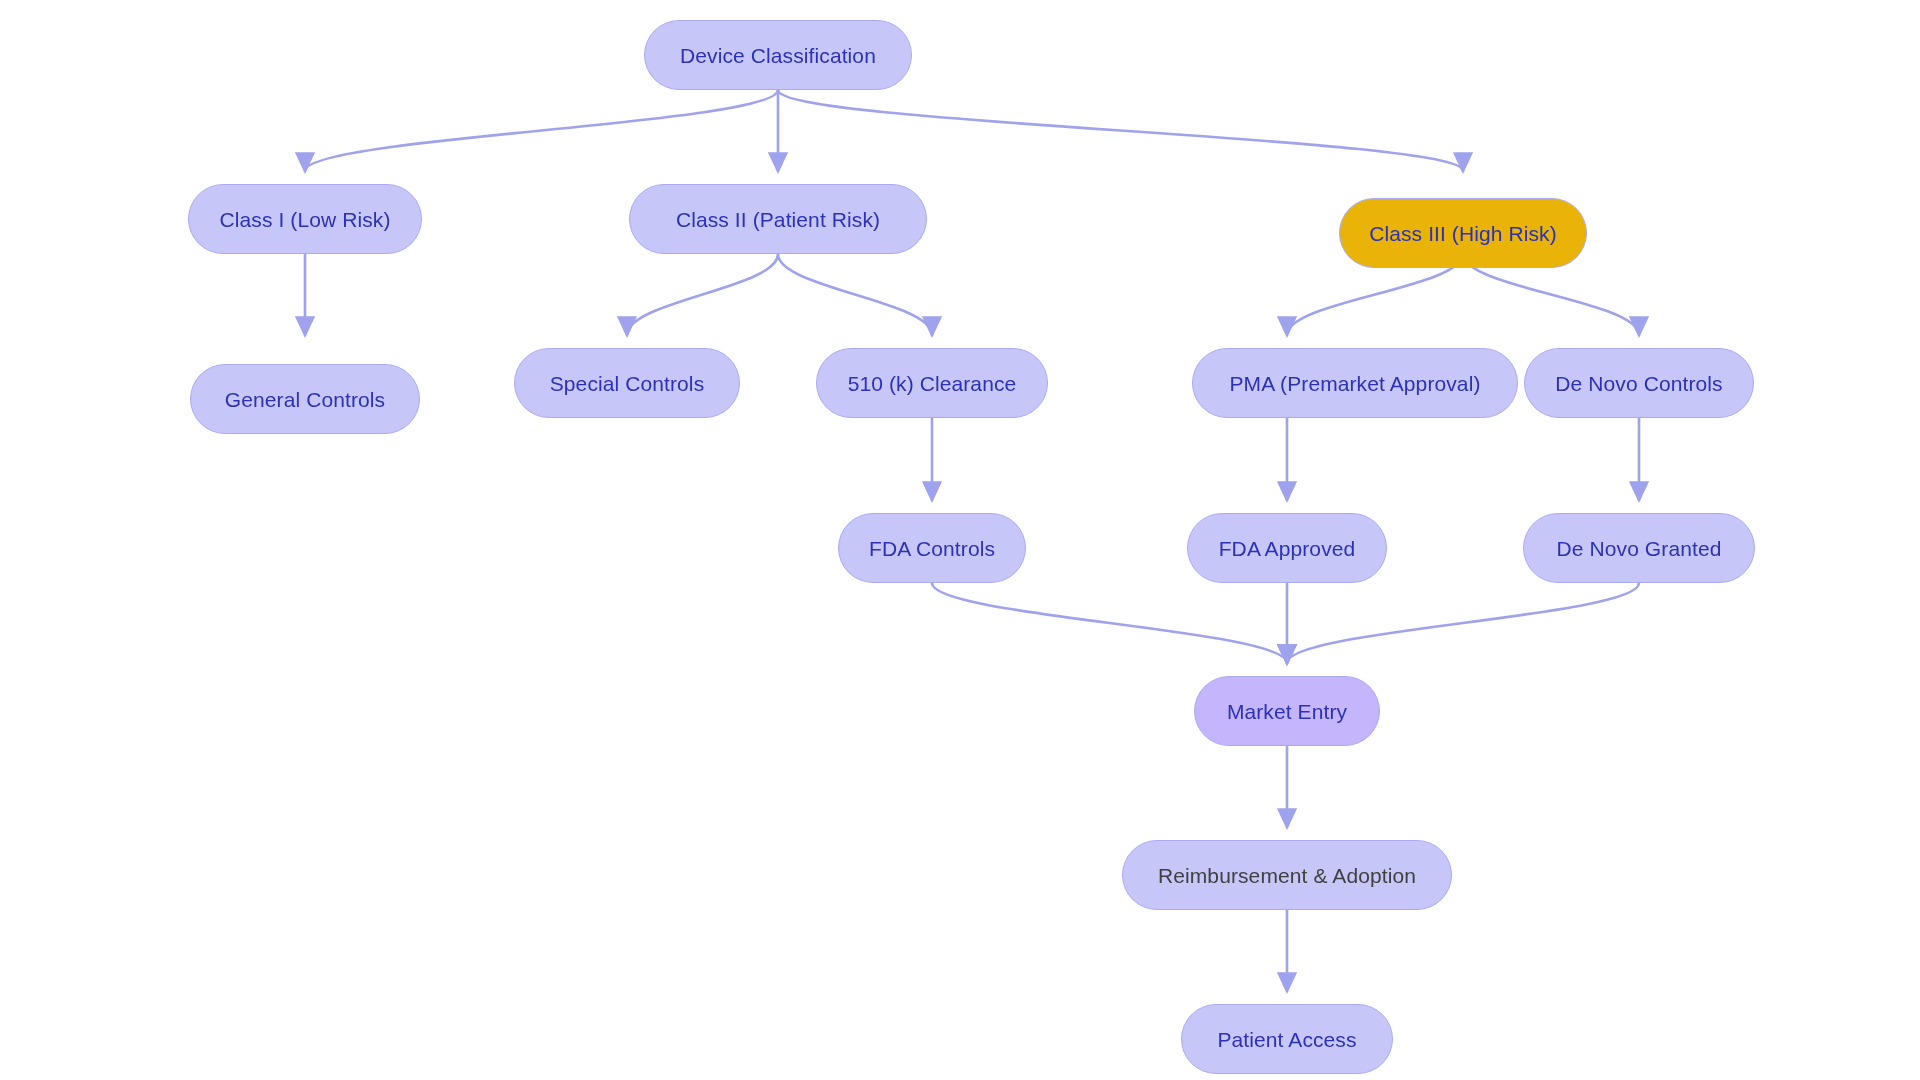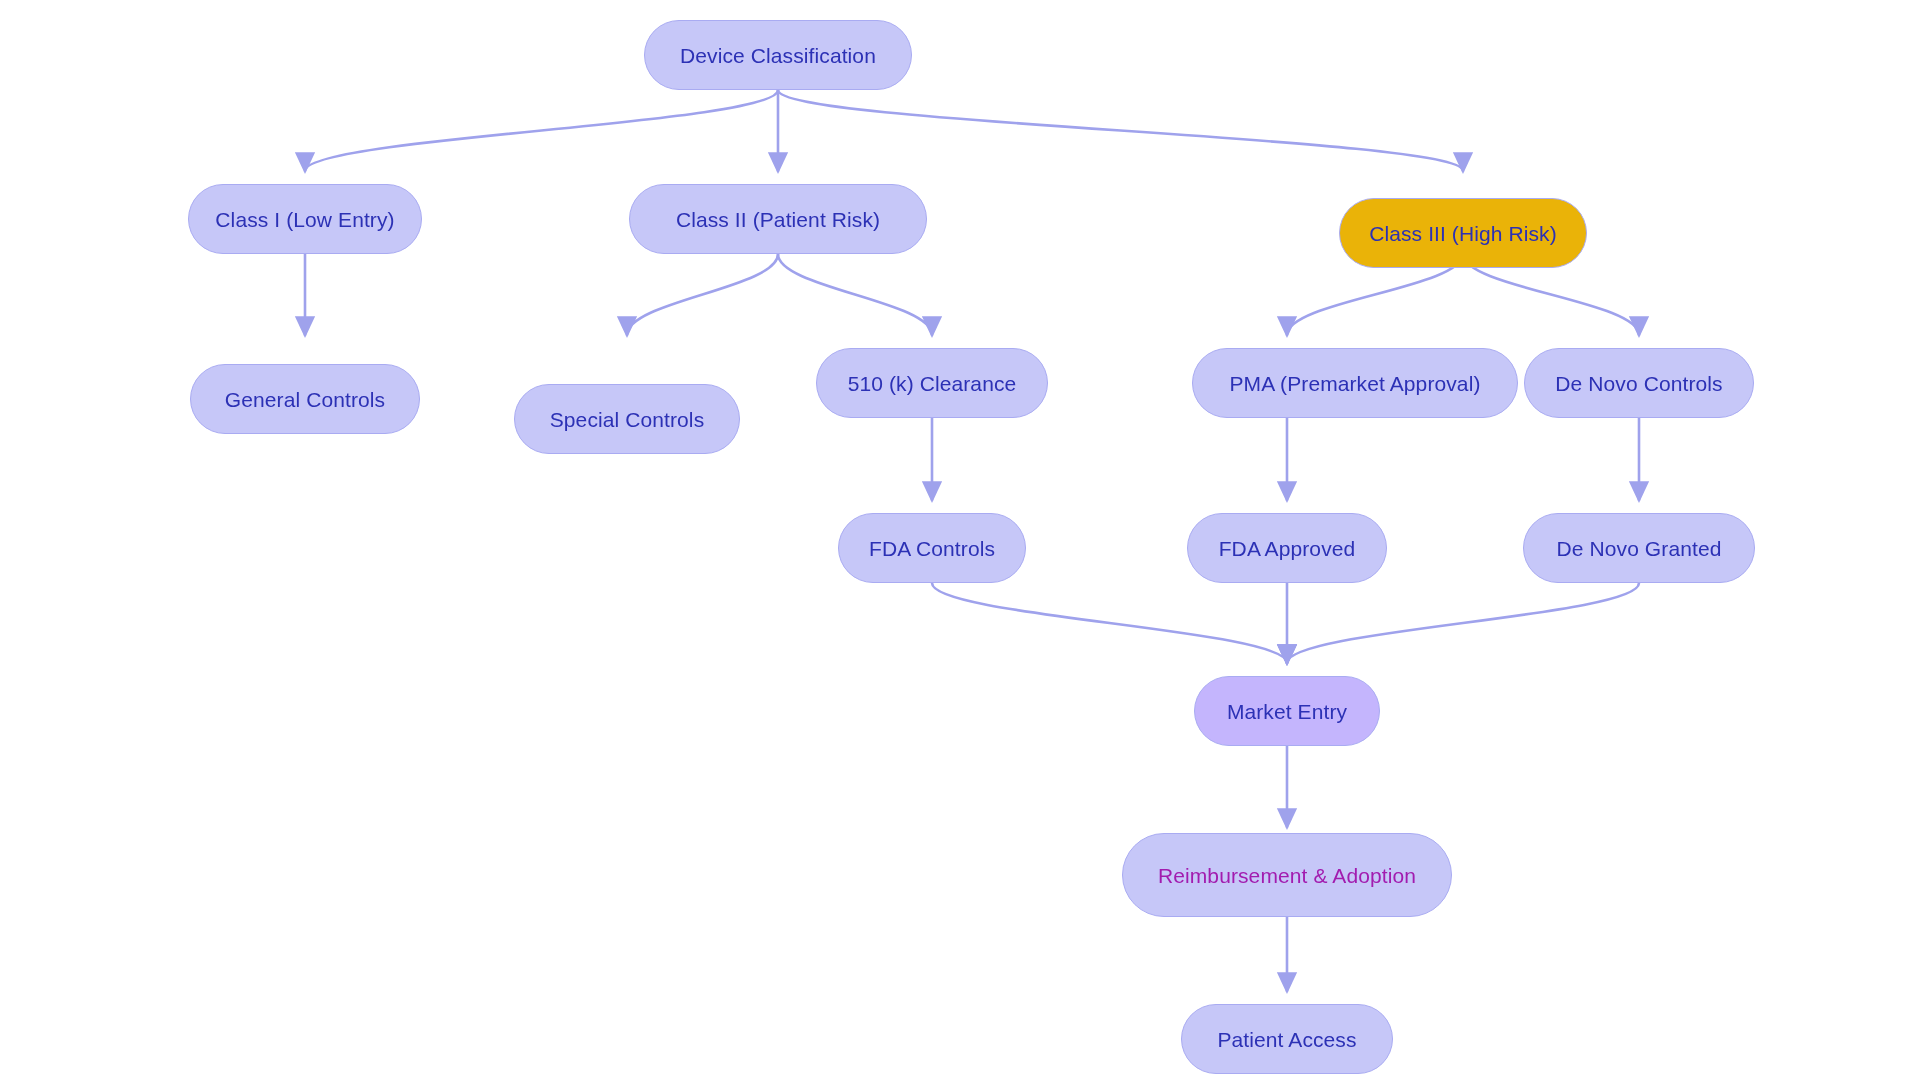--- a/index.html
+++ b/index.html
@@ -77,32 +77,32 @@
         <path d="M 1287 746 L 1287 827" marker-end="url(#arrow)" stroke="#9fa2ec"></path>
         <path d="M 1287 910 L 1287 991" marker-end="url(#arrow)" stroke="#9fa2ec"></path>
       </g>
   </svg>
 
   <div id="node-layer">
       <div class="node" style="left: 778px; top: 55px; width: 268px; height: 70px; background: rgb(198, 199, 248); border-color: rgb(169, 171, 242); color: rgb(44, 49, 181);">
         <span class="node-label">Device Classification</span>
       </div>
       <div class="node" style="left: 305px; top: 219px; width: 234px; height: 70px; background: rgb(198, 199, 248); border-color: rgb(169, 171, 242); color: rgb(44, 49, 181);">
-        <span class="node-label">Class I (Low Entry)</span>
+        <span class="node-label">Class I (Low Risk)</span>
       </div>
       <div class="node" style="left: 778px; top: 219px; width: 298px; height: 70px; background: rgb(198, 199, 248); border-color: rgb(169, 171, 242); color: rgb(44, 49, 181);">
         <span class="node-label">Class II (Patient Risk)</span>
       </div>
       <div class="node" style="left: 1463px; top: 233px; width: 248px; height: 70px; background: #eab308; border-color: rgb(169, 171, 242); color: rgb(44, 49, 181);">
         <span class="node-label">Class III (High Risk)</span>
       </div>
       <div class="node" style="left: 305px; top: 383px; width: 230px; height: 70px; background: rgb(198, 199, 248); border-color: rgb(169, 171, 242); color: rgb(44, 49, 181); margin-top: 16px;">
         <span class="node-label">General Controls</span>
       </div>
-      <div class="node" style="left: 627px; top: 383px; width: 226px; height: 70px; background: rgb(198, 199, 248); border-color: rgb(169, 171, 242); color: rgb(44, 49, 181); margin-top: 36px;">
+      <div class="node" style="left: 627px; top: 383px; width: 226px; height: 70px; background: rgb(198, 199, 248); border-color: rgb(169, 171, 242); color: rgb(44, 49, 181);">
         <span class="node-label">Special Controls</span>
       </div>
       <div class="node" style="left: 932px; top: 383px; width: 232px; height: 70px; background: rgb(198, 199, 248); border-color: rgb(169, 171, 242); color: rgb(44, 49, 181);">
         <span class="node-label">510 (k) Clearance</span>
       </div>
       <div class="node" style="left: 1355px; top: 383px; width: 326px; height: 70px; background: rgb(198, 199, 248); border-color: rgb(169, 171, 242); color: rgb(44, 49, 181);">
         <span class="node-label">PMA (Premarket Approval)</span>
       </div>
       <div class="node" style="left: 1639px; top: 383px; width: 230px; height: 70px; background: rgb(198, 199, 248); border-color: rgb(169, 171, 242); color: rgb(44, 49, 181);">
         <span class="node-label">De Novo Controls</span>
@@ -112,21 +112,21 @@
       </div>
       <div class="node" style="left: 1287px; top: 548px; width: 200px; height: 70px; background: rgb(198, 199, 248); border-color: rgb(169, 171, 242); color: rgb(44, 49, 181);">
         <span class="node-label">FDA Approved</span>
       </div>
       <div class="node" style="left: 1639px; top: 548px; width: 232px; height: 70px; background: rgb(198, 199, 248); border-color: rgb(169, 171, 242); color: rgb(44, 49, 181);">
         <span class="node-label">De Novo Granted</span>
       </div>
       <div class="node" style="left: 1287px; top: 711px; width: 186px; height: 70px; background: #c4b5fd; border-color: rgb(169, 171, 242); color: rgb(44, 49, 181);">
         <span class="node-label">Market Entry</span>
       </div>
-      <div class="node" style="left: 1287px; top: 875px; width: 330px; height: 84px; background: rgb(198, 199, 248); border-color: rgb(169, 171, 242); color: #a21caf; align-items: center;">
+      <div class="node" style="left: 1287px; top: 875px; width: 330px; height: 70px; background: rgb(198, 199, 248); border-color: rgb(169, 171, 242); color: #404040; align-items: center;">
         <span class="node-label">Reimbursement &amp; Adoption</span>
       </div>
       <div class="node" style="left: 1287px; top: 1039px; width: 212px; height: 70px; background: rgb(198, 199, 248); border-color: rgb(169, 171, 242); color: rgb(44, 49, 181); justify-content: center;">
         <span class="node-label">Patient Access</span>
       </div>
     </div>
 
 </div>
 
 </body></html>

